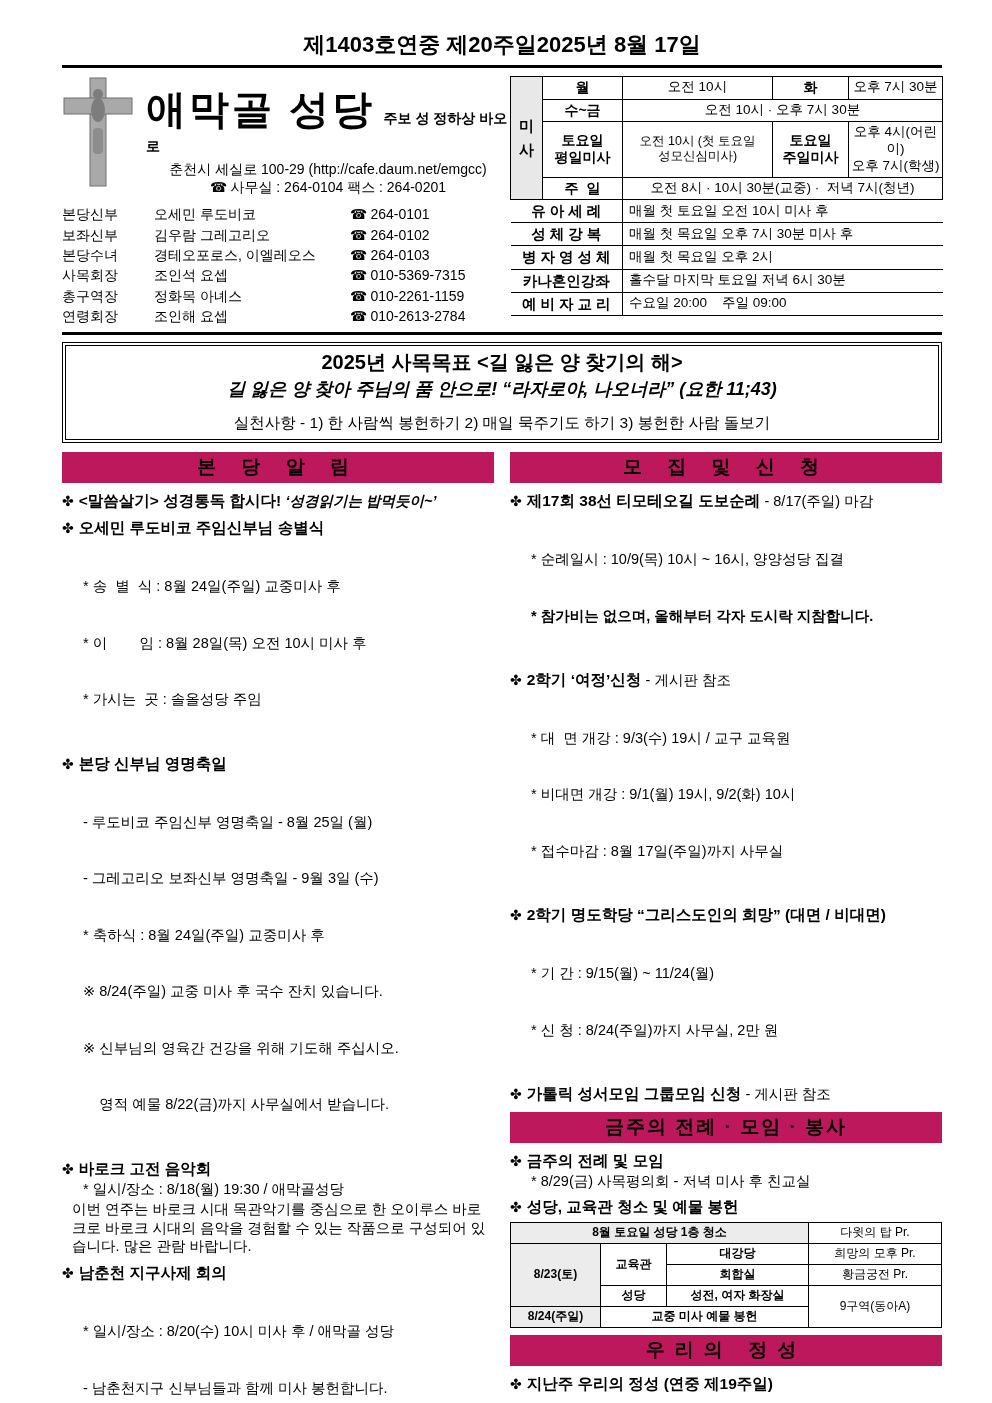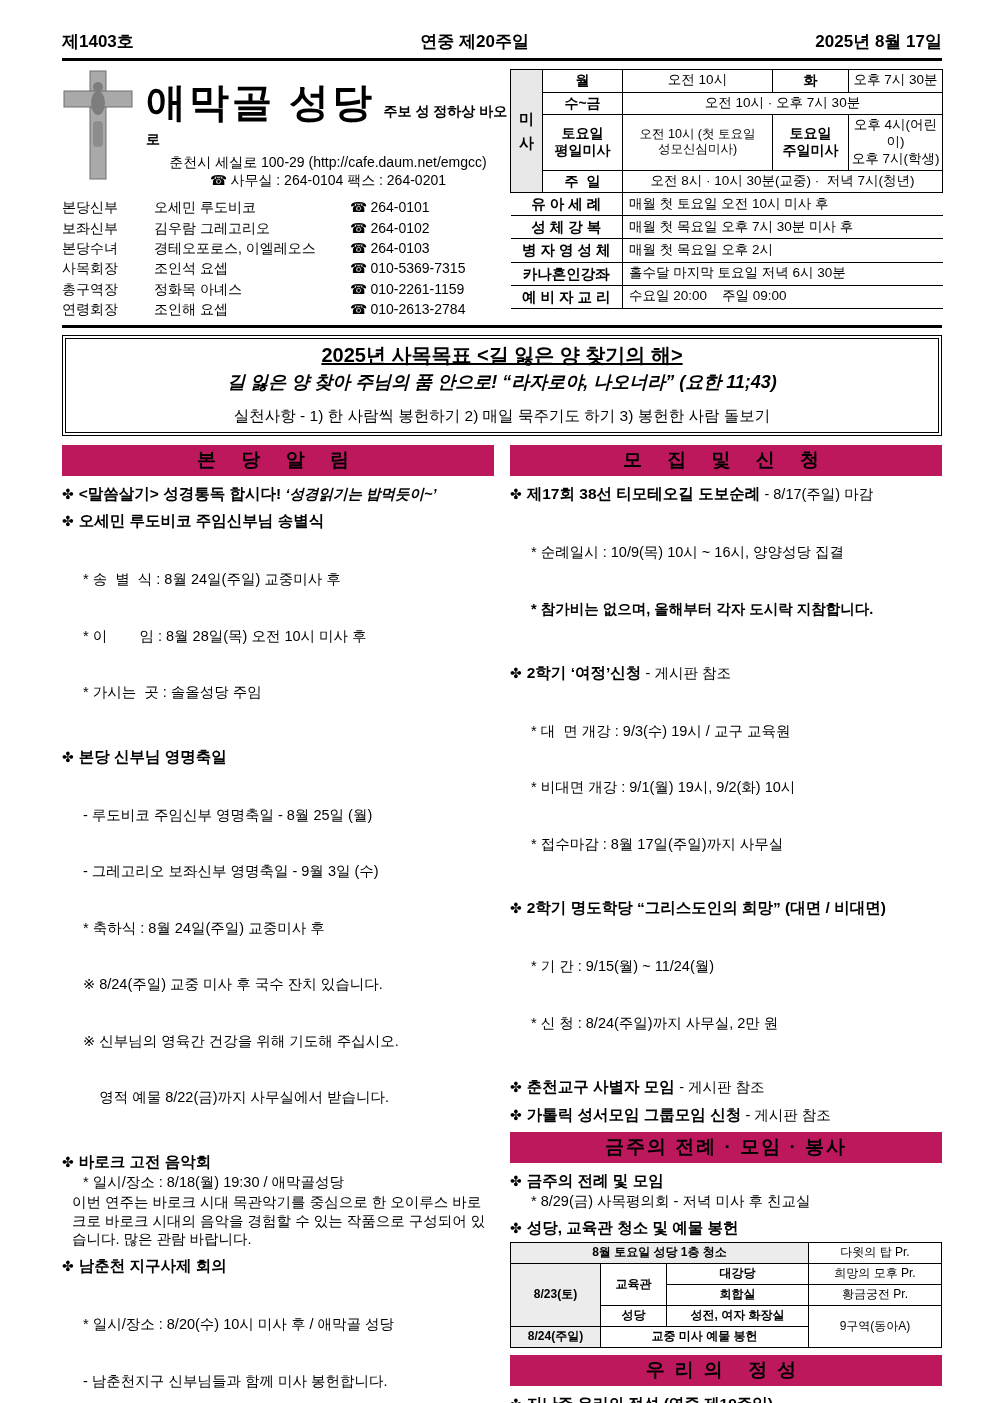--- a/index.html
+++ b/index.html
@@ -3,22 +3,22 @@
 <meta charset="utf-8">
 <style>
   * { box-sizing: border-box; margin: 0; padding: 0; }
   body {
     width: 992px; height: 1403px; margin: 0 auto; background: #fff; color: #000;
     font-family: "Liberation Sans", "DejaVu Sans", sans-serif; overflow: hidden;
   }
   .page { padding: 30px 50px 0 62px; }
 
   
-  .topline { display: flex; justify-content: space-between; align-items: flex-end;
-    font-weight: bold; font-size: 17px; border-bottom: 3px solid #000; padding-bottom: 5px; }
+  .topline { display: flex; justify-content: center; align-items: flex-end;
+    font-weight: bold; font-size: 22px; border-bottom: 3px solid #000; padding-bottom: 5px; }
 
   
   .masthead { display: flex; justify-content: space-between; padding: 8px 0 6px; border-bottom: 3px solid #000; }
   .mh-left { width: 448px; }
   .logo-row { display: flex; align-items: flex-start; gap: 12px; }
   .cross { flex: 0 0 72px; }
   .logo-text { padding-top: 6px; }
   .logo-title { font-size: 40px; font-weight: bold; letter-spacing: 3px; display: inline; }
   .patron { font-size: 14px; font-weight: bold; display: inline; margin-left: 4px; }
   .addr { font-size: 14px; text-align: center; line-height: 1.3; margin-top: 4px; }
@@ -35,21 +35,21 @@
   .mass-tbl td { border: 1.6px solid #000; text-align: center; padding: 2px 1px; white-space: pre-wrap; line-height: 1.25; }
   .mass-tbl .vlab { background: #e8e8e8; font-weight: bold; font-size: 15px; line-height: 1.6; }
   .mass-tbl .day { font-weight: bold; font-size: 14px; }
   .mass-tbl .lbl { font-weight: bold; font-size: 14.5px; border-left: 0; }
   .mass-tbl .val { text-align: left; padding-left: 6px; border-right: 0; }
   .small { font-size: 12.5px; }
 
   
   .banner { border: 1.5px solid #000; padding: 2px; margin-top: 7px; }
   .banner-inner { border: 1.5px solid #000; text-align: center; padding: 3px 4px 5px; }
-  .bn1 { font-size: 20px; font-weight: bold; text-decoration: underline; }
+  .bn1 { font-size: 20px; font-weight: bold; }
   .bn2 { font-size: 18px; font-weight: bold; font-style: italic; margin-top: 1px; }
   .bn3 { font-size: 15.5px; margin-top: 12px; }
 
   
   .columns { display: flex; gap: 16px; margin-top: 9px; }
   .col { width: 50%; }
   .secbar { background: #be185d; text-align: center; font-weight: bold; font-size: 19px;
     letter-spacing: 10px; padding: 2px 0 3px; margin-bottom: 8px; }
   .secbar.tight { letter-spacing: 2px; }
   .item { margin-bottom: 7px; font-size: 14.5px; }
@@ -272,23 +272,20 @@
       </div>
 
       <div class="item">
         <div class="ttl"><span class="bullet">✤</span><span>2학기 명도학당 “그리스도인의 희망” (대면 / 비대면)</span></div>
         <div class="lines">
           <div>* 기 간 : 9/15(월) ~ 11/24(월)</div>
           <div>* 신 청 : 8/24(주일)까지 사무실, 2만 원</div>
         </div>
       </div>
 
-      <div class="item">
-        <div class="ttl"><span class="bullet">✤</span><span>춘천교구 사별자 모임</span> <span class="sfx">- 게시판 참조</span></div>
-      </div>
 
       <div class="item">
         <div class="ttl"><span class="bullet">✤</span><span>가톨릭 성서모임 그룹모임 신청</span> <span class="sfx">- 게시판 참조</span></div>
       </div>
 
       <div class="secbar tight">금주의 전례 · 모임 · 봉사</div>
 
       <div class="item">
         <div class="ttl"><span class="bullet">✤</span><span>금주의 전례 및 모임</span></div>
         <div class="lines"><div>* 8/29(금) 사목평의회 - 저녁 미사 후 친교실</div></div>

